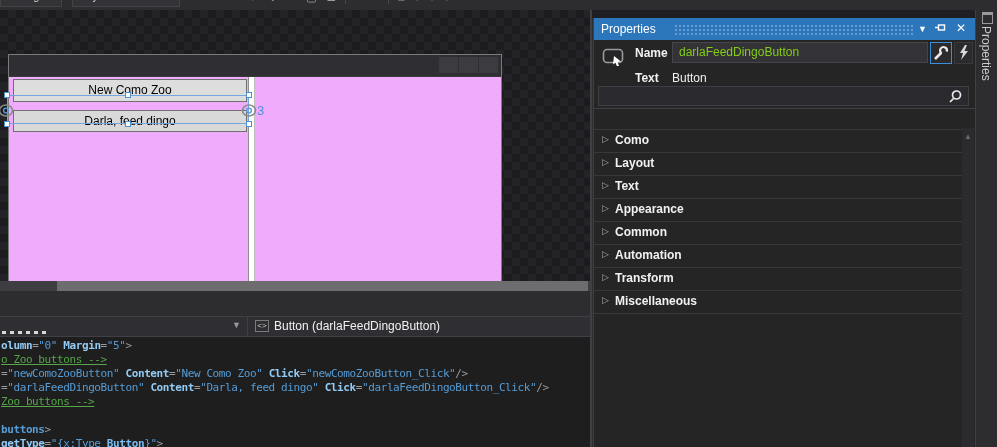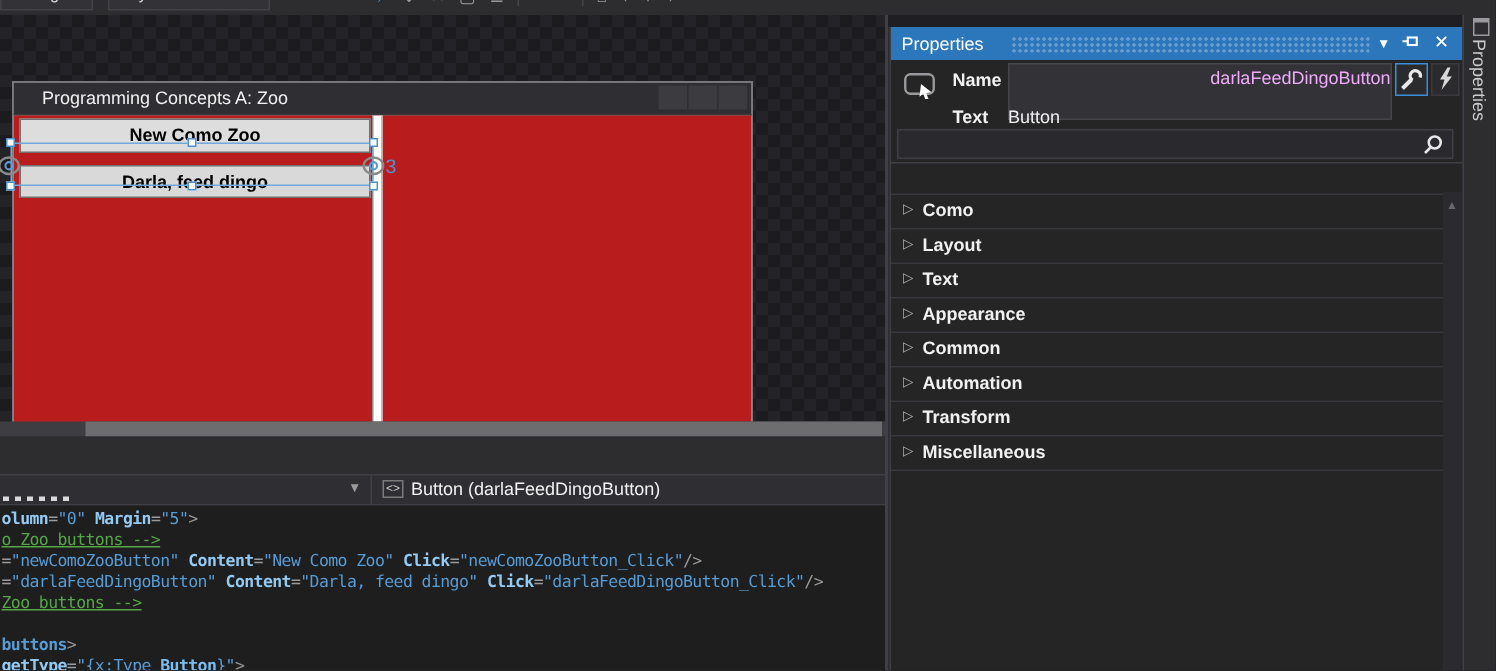--- a/index.html
+++ b/index.html
@@ -21,21 +21,21 @@
       linear-gradient(45deg,#242428 25%,transparent 25%,transparent 75%,#242428 75%),
       linear-gradient(45deg,#242428 25%,transparent 25%,transparent 75%,#242428 75%);
     background-size:16px 16px;background-position:0 0,8px 8px;}
   #preview-window{left:8px;top:44px;width:494px;height:233px;border:1px solid #79797E;
     box-sizing:border-box;background:#FFF;}
   #preview-titlebar{position:absolute;left:0;top:0;right:0;height:21px;background:#2F2F33;
     border-bottom:1px solid #3A3A3E;}
   #preview-title{position:absolute;left:19px;top:3px;font-size:12px;color:#F0F0F0;}
   #preview-winbtns{position:absolute;right:3px;top:2px;display:flex;gap:1px;}
   .winbtn{width:19px;height:16px;background:#3B3B40;}
-  #preview-canvas{position:absolute;left:0;top:22px;right:0;bottom:0;background:#b91c1c;font-weight:bold;}
+  #preview-canvas{position:absolute;left:0;top:22px;right:0;bottom:0;background:#f0abfc;}
   #col-divider{position:absolute;left:239px;top:0;bottom:0;width:5px;
     border-left:1px solid #8F8F8F;border-right:1px solid #BDBDBD;background:#FFF;}
   .wpf-btn{position:absolute;left:4px;width:234px;background:#DDDDDD;border:1px solid #707070;
     box-sizing:border-box;color:#000;font-size:12px;text-align:center;}
   #btn-newcomo{top:2px;height:23px;line-height:21px;}
   #btn-darla{top:33px;height:22px;line-height:20px;background:#D9D9D9;}
 
   
   #sel-rect{left:7px;top:95px;width:242px;height:29px;border:1px solid #71A7DC;box-sizing:border-box;}
   .handle{position:absolute;width:6px;height:6px;background:#FDFEFF;border:1px solid #4D90D0;box-sizing:border-box;}
@@ -78,26 +78,26 @@
   #props{left:593px;top:18px;width:382px;height:429px;background:#252526;border-left:1px solid #3F3F46;box-sizing:border-box;}
   #props-titlebar{position:absolute;left:0;top:0;right:0;height:22px;background:#2C77BC;}
   #props-title{position:absolute;left:7px;top:4px;font-size:12px;color:#FFFFFF;}
   #props-dots{position:absolute;left:80px;right:62px;top:6px;bottom:5px;
     background-image:radial-gradient(rgba(255,255,255,0.28) 1px,transparent 1.3px);
     background-size:4px 4px;}
   .tb-btn{position:absolute;top:4px;font-size:11px;color:#FFF;cursor:default;}
   #props-menu-caret{right:48px;top:6px;font-size:9px;}
   #props-pin{right:28px;top:3px;}
   #props-close{right:9px;top:3px;font-size:12px;}
-  #props-body{position:absolute;left:0;top:22px;right:0;bottom:0;background:#252526;text-align:right;}
+  #props-body{position:absolute;left:0;top:22px;right:0;bottom:0;background:#252526;}
   #sel-type-icon{left:8px;top:8px;}
   .plabel{position:absolute;left:41px;font-size:12px;font-weight:600;color:#F1F1F1;}
   .pvalue{position:absolute;left:78px;font-size:12px;color:#F1F1F1;}
-  #name-input{left:78px;top:2px;width:256px;height:38px;background:#333337;border:1px solid #46464A;
-    box-sizing:border-box;font-size:12px;color:#f0abfc;padding:2px 0 0 6px;}
+  #name-input{left:78px;top:2px;width:256px;height:21px;background:#333337;border:1px solid #46464A;
+    box-sizing:border-box;font-size:12px;color:#84cc16;padding:2px 0 0 6px;}
   #wrench-btn{left:336px;top:2px;width:22px;height:22px;background:#2B2B2E;border:1px solid #3B8EDA;box-sizing:border-box;}
   #bolt-btn{left:360px;top:2px;width:19px;height:22px;background:#2B2B2E;border:1px solid #3A3A3E;box-sizing:border-box;}
   #prop-search{left:4px;top:46px;width:371px;height:20px;background:#2A2A2E;border:1px solid #3F3F46;box-sizing:border-box;}
   #search-mag{position:absolute;right:5px;top:2px;}
   #props-div1{left:0;top:68px;width:382px;height:1px;background:#3F3F46;}
   #arrange-row{left:8px;top:72px;font-size:12px;font-weight:600;color:#F1F1F1;}
   #arrange-caret{font-size:9px;color:#C0C0C0;margin-left:6px;font-weight:400;}
   #cat-list{position:absolute;left:0;top:89px;width:368px;border-top:1px solid #37373C;}
   .cat-row{height:22px;border-bottom:1px solid #37373C;position:relative;}
   .exp{position:absolute;left:8px;top:4px;font-size:9px;color:#ABABAB;}
@@ -136,21 +136,20 @@
         <span class="tb-ic">⌂</span>
         <span class="tb-ic">▾</span>
         <span class="tb-ic">▾</span>
         <span class="tb-ic">▾</span>
       </div>
   </div>
 
   <div id="artboard" class="abs">
     <div id="preview-window" class="abs">
       <div id="preview-titlebar">
-        <div id="preview-title">Programming Concepts A: Zoo</div>
         <div id="preview-winbtns">
           <div class="winbtn"></div>
           <div class="winbtn"></div>
           <div class="winbtn"></div>
         </div>
       </div>
       <div id="preview-canvas">
         <div id="col-divider"></div>
         <div id="btn-newcomo" class="wpf-btn">New Como Zoo</div>
         <div id="btn-darla" class="wpf-btn">Darla, feed dingo</div>

